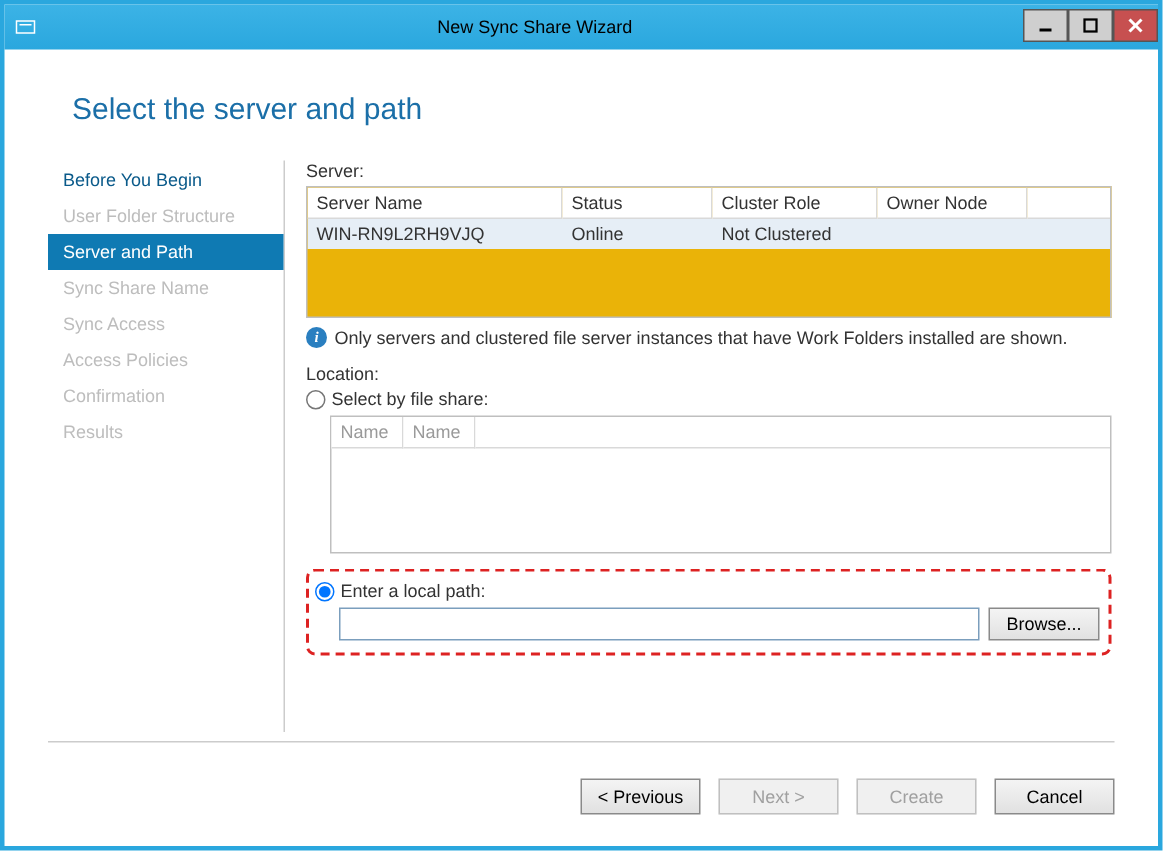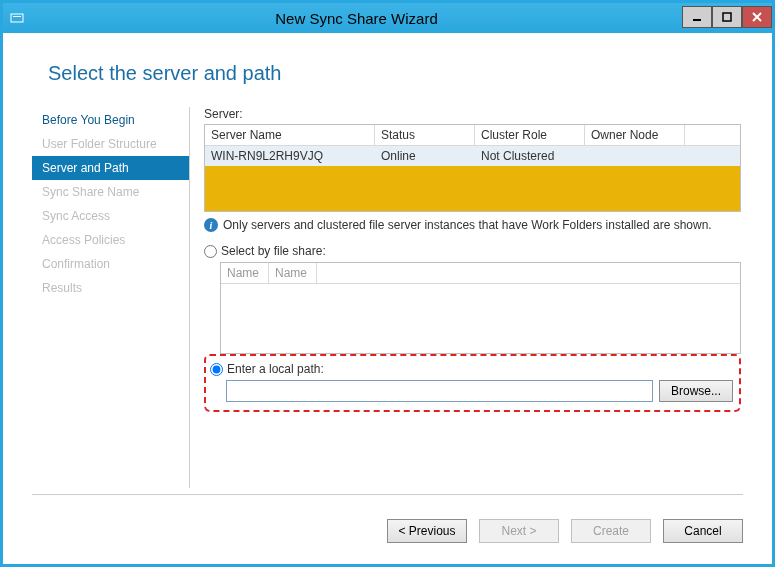--- a/index.html
+++ b/index.html
@@ -15,21 +15,21 @@
     background: linear-gradient(#3cb3e6, #2aa7de);
     display: flex; align-items: center;
     padding-left: 6px;
     color: #000;
   }
   .titlebar .icon {
     width: 16px; height: 16px; margin-right: 6px;
     display: flex; align-items: center; justify-content: center;
   }
   .titlebar .title {
-    flex: 1; text-align: center; font-size: 15px; color: #000;
+    flex: 1; text-align: center; font-size: 12px; color: #000;
   }
   .winbtns { display: flex; }
   .winbtn {
     width: 30px; height: 22px; margin-top: -2px;
     border: 1px solid #555; background: #cfcfcf;
     display: flex; align-items: center; justify-content: center;
     font-size: 11px;
   }
   .winbtn.close { background: #c75050; color: #fff; font-weight: bold; }
   .inner {
@@ -89,21 +89,21 @@
   .radio-row input { margin: 0; }
   .share-table {
     border: 1px solid #bfbfbf; background: #fff;
     height: 92px; margin-left: 16px;
   }
   .share-table .st-head > div { color: #9a9a9a; }
   .sh-name { width: 48px; }
   .sh-path { width: 48px; }
   .redbox {
     border: 2px dashed #d22; border-radius: 6px;
-    padding: 4px 6px 8px 4px; 
+    padding: 4px 6px 8px 4px; margin-top: 10px;
   }
   .localpath-row { display: flex; align-items: center; gap: 6px; margin-left: 16px; margin-top: 4px; }
   .localpath-row input[type=text] {
     flex: 1; height: 22px; border: 1px solid #7b9ebd; padding: 1px 4px;
     font-size: 12px;
   }
   .browse-btn {
     width: 74px; height: 22px; border: 1px solid #8a8a8a;
     background: linear-gradient(#f4f4f4,#e1e1e1); font-size: 12px;
     cursor: pointer;
@@ -185,20 +185,21 @@
             <div class="c-owner"></div>
           </div>
         </div>
 
         <div class="info-row">
           <span class="info-icon">i</span>
           <span>Only servers and clustered file server instances that have Work Folders installed are shown.</span>
         </div>
 
         <div class="location-row">
+          <div class="label">Location:</div>
           <div class="radio-row">
             <input type="radio" name="loc" style="">
             <span>Select by file share:</span>
           </div>
           <div class="share-table">
             <div class="st-head">
               <div class="sh-name">Name</div>
               <div class="sh-path">Name</div>
               <div style="flex:1"></div>
             </div>

